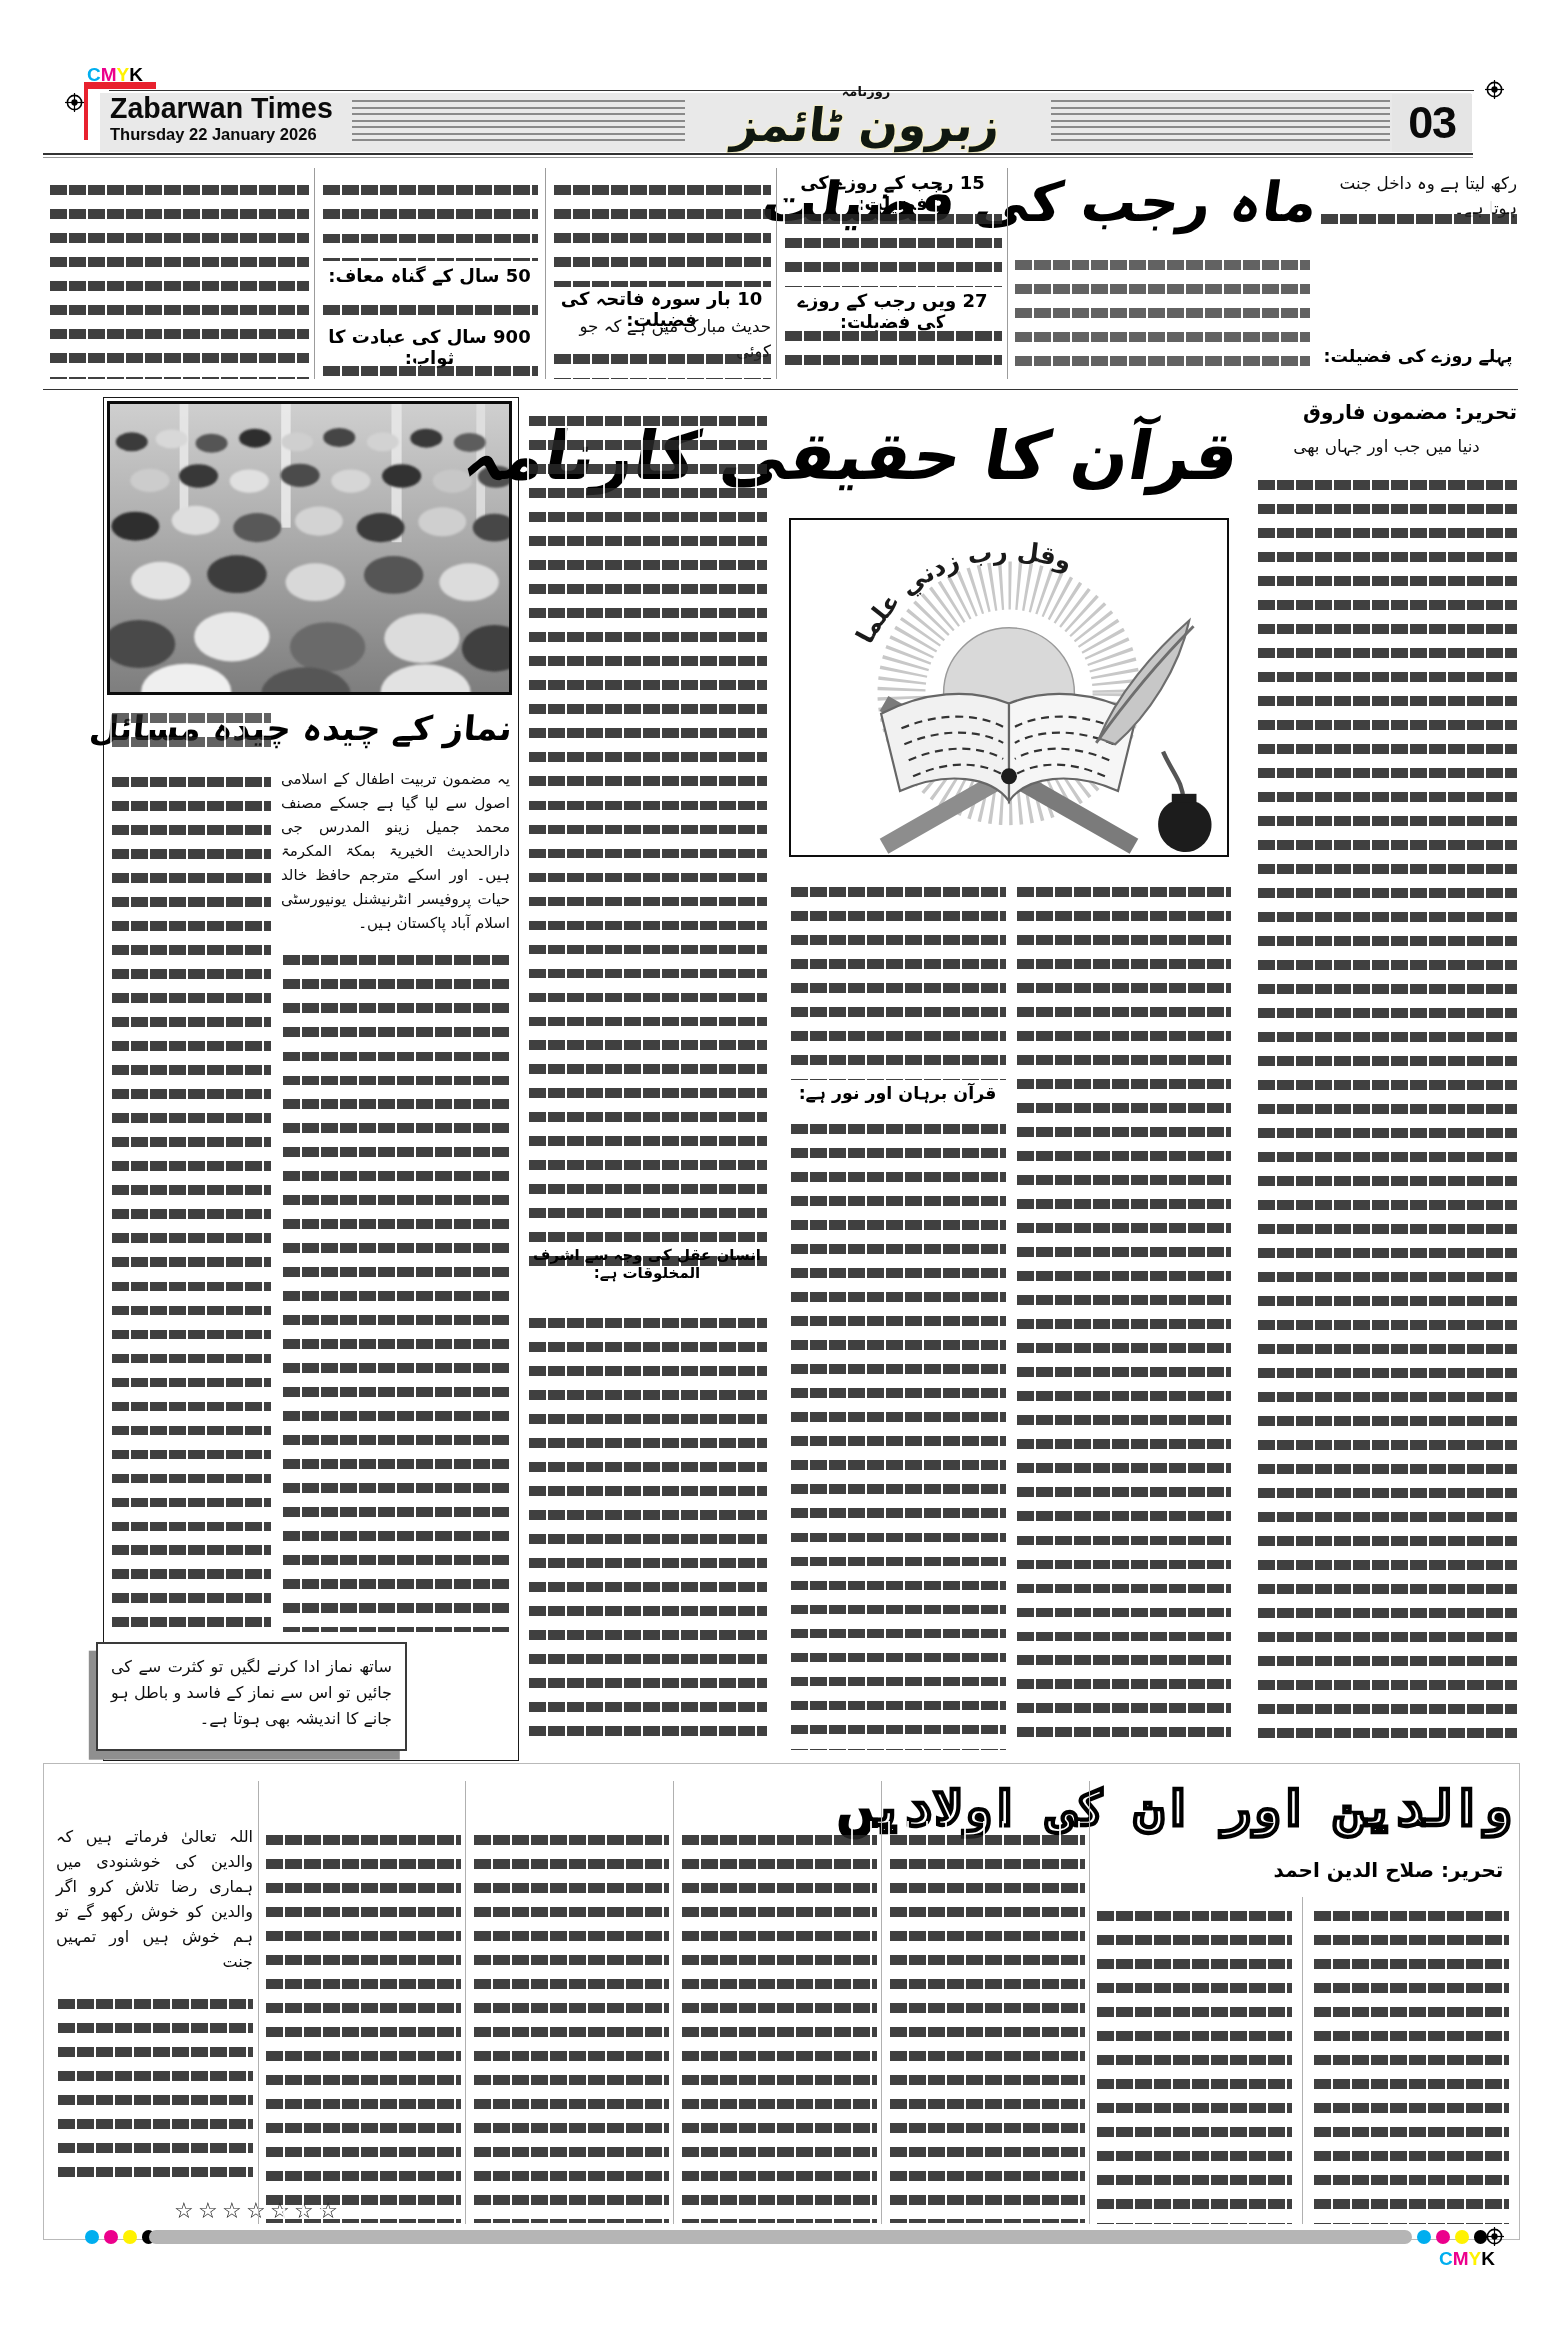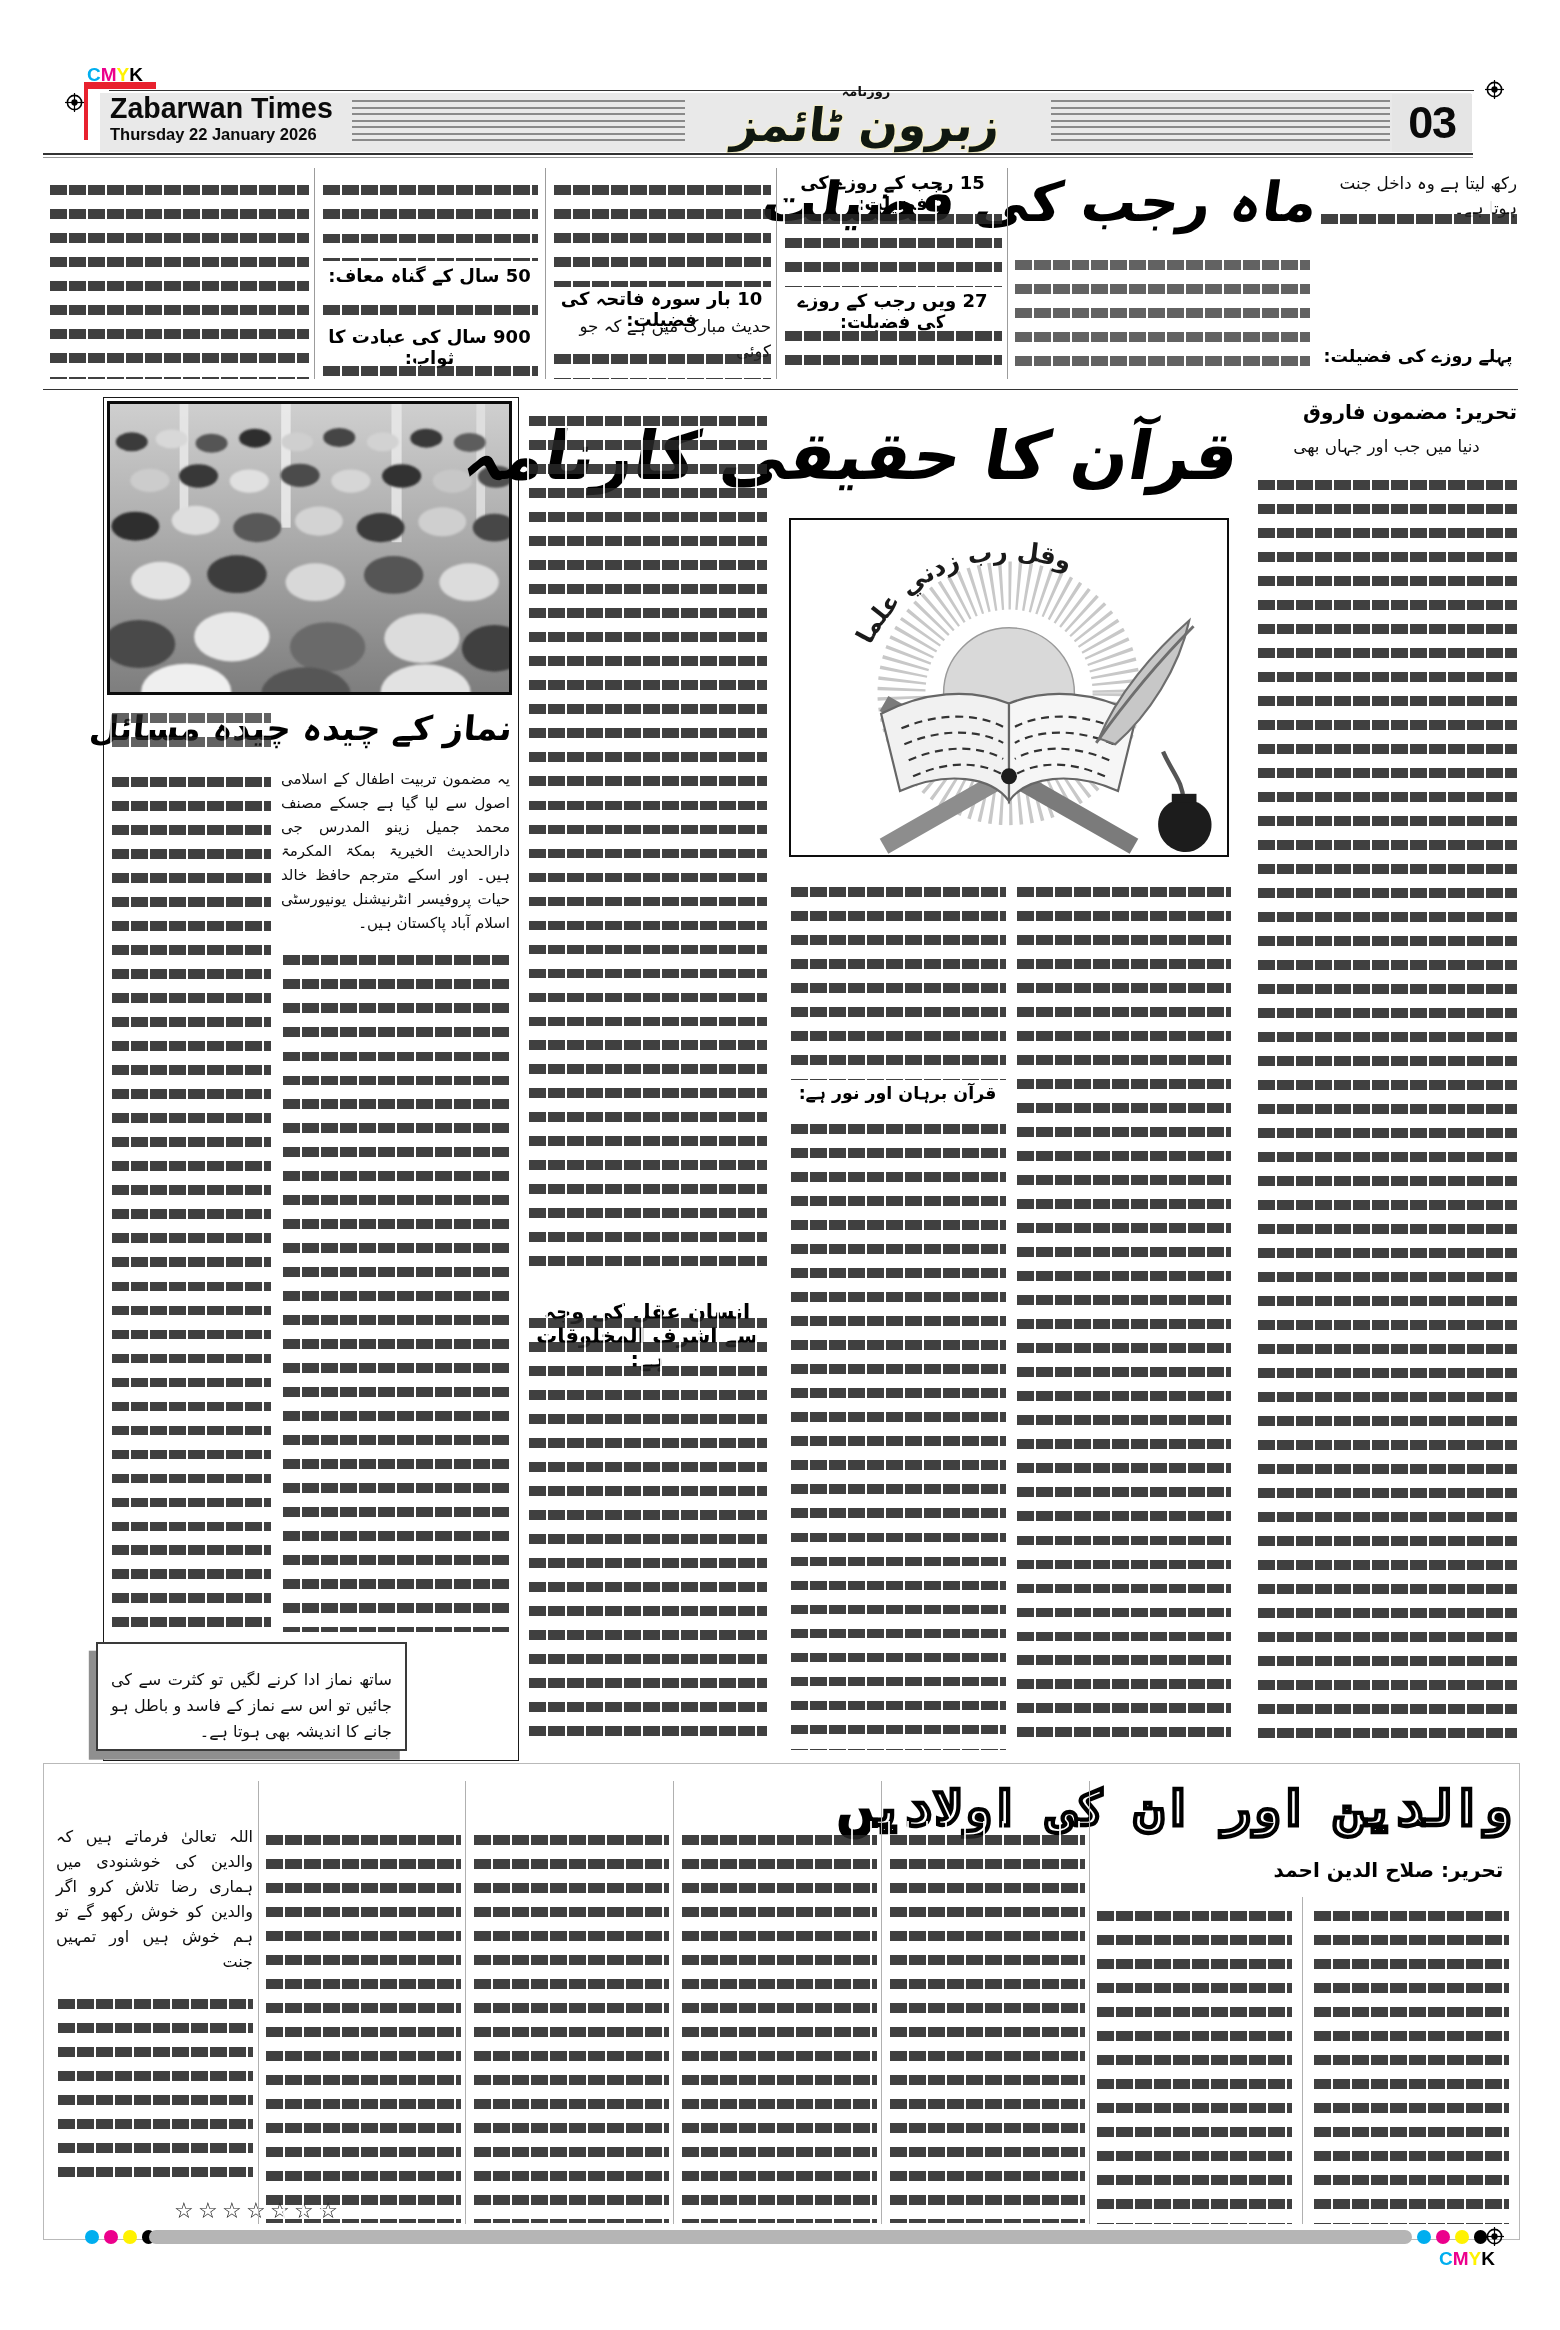--- a/index.html
+++ b/index.html
@@ -192,21 +192,21 @@
   </div>
 
   <div class="abs headline" style="left:275px;top:699px;width:237px;font-size:34px;line-height:59px;text-align:center;transform:skewX(-5deg);">نماز کے چیدہ چیدہ مسائل</div>
   <div class="abs urd just" style="left:281px;top:767px;width:229px;font-size:15px;line-height:24px;">یہ مضمون تربیت اطفال کے اسلامی اصول سے لیا گیا ہے جسکے مصنف محمد جمیل زینو المدرس جی دارالحدیث الخیریۃ بمکۃ المکرمۃ ہیں۔ اور اسکے مترجم حافظ خالد حیات پروفیسر انٹرنیشنل یونیورسٹی اسلام آباد پاکستان ہیں۔</div>
 
   <div class="abs sim" style="left:110px;top:763px;width:161px;height:869px;"></div>
   <div class="abs sim" style="left:110px;top:1637px;width:161px;height:0px;"></div>
   <div class="abs sim" style="left:281px;top:941px;width:229px;height:691px;"></div>
   <div class="abs sim light" style="left:110px;top:699px;width:161px;height:58px;"></div>
 
-  <div class="abs boxnote" style="left:96px;top:1642px;width:311px;height:109px;box-sizing:border-box;padding:23px 13px;">
+  <div class="abs boxnote" style="left:96px;top:1642px;width:311px;height:109px;box-sizing:border-box;padding:10px 13px;">
     <div class="urd just" style="font-size:16px;line-height:26px;">ساتھ نماز ادا کرنے لگیں تو کثرت سے کی جائیں تو اس سے نماز کے فاسد و باطل ہو جانے کا اندیشہ بھی ہوتا ہے۔</div>
   </div>
 
   <div class="abs headline" style="left:760px;top:402px;width:478px;font-size:67px;line-height:109px;text-align:center;transform:skewX(-10deg);">قرآن کا حقیقی کارنامہ</div>
 
   <div class="abs byline" style="left:1303px;top:400px;width:214px;font-size:20px;text-align:center;">تحریر: مضمون فاروق</div>
   <div class="abs urd" style="left:1256px;top:434px;width:261px;font-size:16.7px;line-height:24.6px;text-align:center;">دنیا میں جب اور جہاں بھی</div>
 
   <div class="abs" style="left:789px;top:518px;width:440px;height:339px;border:2.9px solid #0d0d0d;box-sizing:border-box;background:#fff;">
     <svg viewBox="0 0 600 460" width="100%" height="100%" preserveAspectRatio="none">
@@ -242,21 +242,21 @@
       <circle cx="300" cy="352" r="11" fill="#1d1d1d"></circle>
       <path d="M424 300 C448 240 500 180 548 138 C534 204 492 268 446 308 Z" fill="#c7c7c7" stroke="#6e6e6e" stroke-width="3"></path>
       <path d="M420 306 C470 236 516 184 554 146" stroke="#6e6e6e" stroke-width="4" fill="none"></path>
       <path d="M512 318 C524 346 540 360 540 386" stroke="#555" stroke-width="6" fill="none"></path>
       <path d="M540 384 c-26 0 -38 20 -34 42 c4 19 22 30 37 30 c15 0 31 -11 35 -30 c4 -22 -9 -42 -38 -42 Z" fill="#1c1c1c"></path>
       <rect x="524" y="376" width="34" height="12" fill="#1c1c1c"></rect>
     </svg>
   </div>
 
   <div class="abs sim" style="left:527px;top:402px;width:240px;height:872px;"></div>
-  <div class="abs subhead" style="left:527px;top:1300px;width:240px;font-size:21px;">انسان عقل کی وجہ سے اشرف المخلوقات ہے:</div>
+  <div class="abs subhead" style="left:527px;top:1246px;width:240px;font-size:15px;">انسان عقل کی وجہ سے اشرف المخلوقات ہے:</div>
   <div class="abs sim" style="left:527px;top:1304px;width:240px;height:446px;"></div>
 
   <div class="abs sim" style="left:789px;top:873px;width:217px;height:207px;"></div>
   <div class="abs subhead" style="left:789px;top:1083px;width:217px;font-size:17.4px;">قرآن برہان اور نور ہے:</div>
   <div class="abs sim" style="left:789px;top:1110px;width:217px;height:640px;"></div>
 
   <div class="abs sim" style="left:1015px;top:873px;width:216px;height:877px;"></div>
 
   <div class="abs sim" style="left:1256px;top:466px;width:261px;height:1284px;"></div>
 

